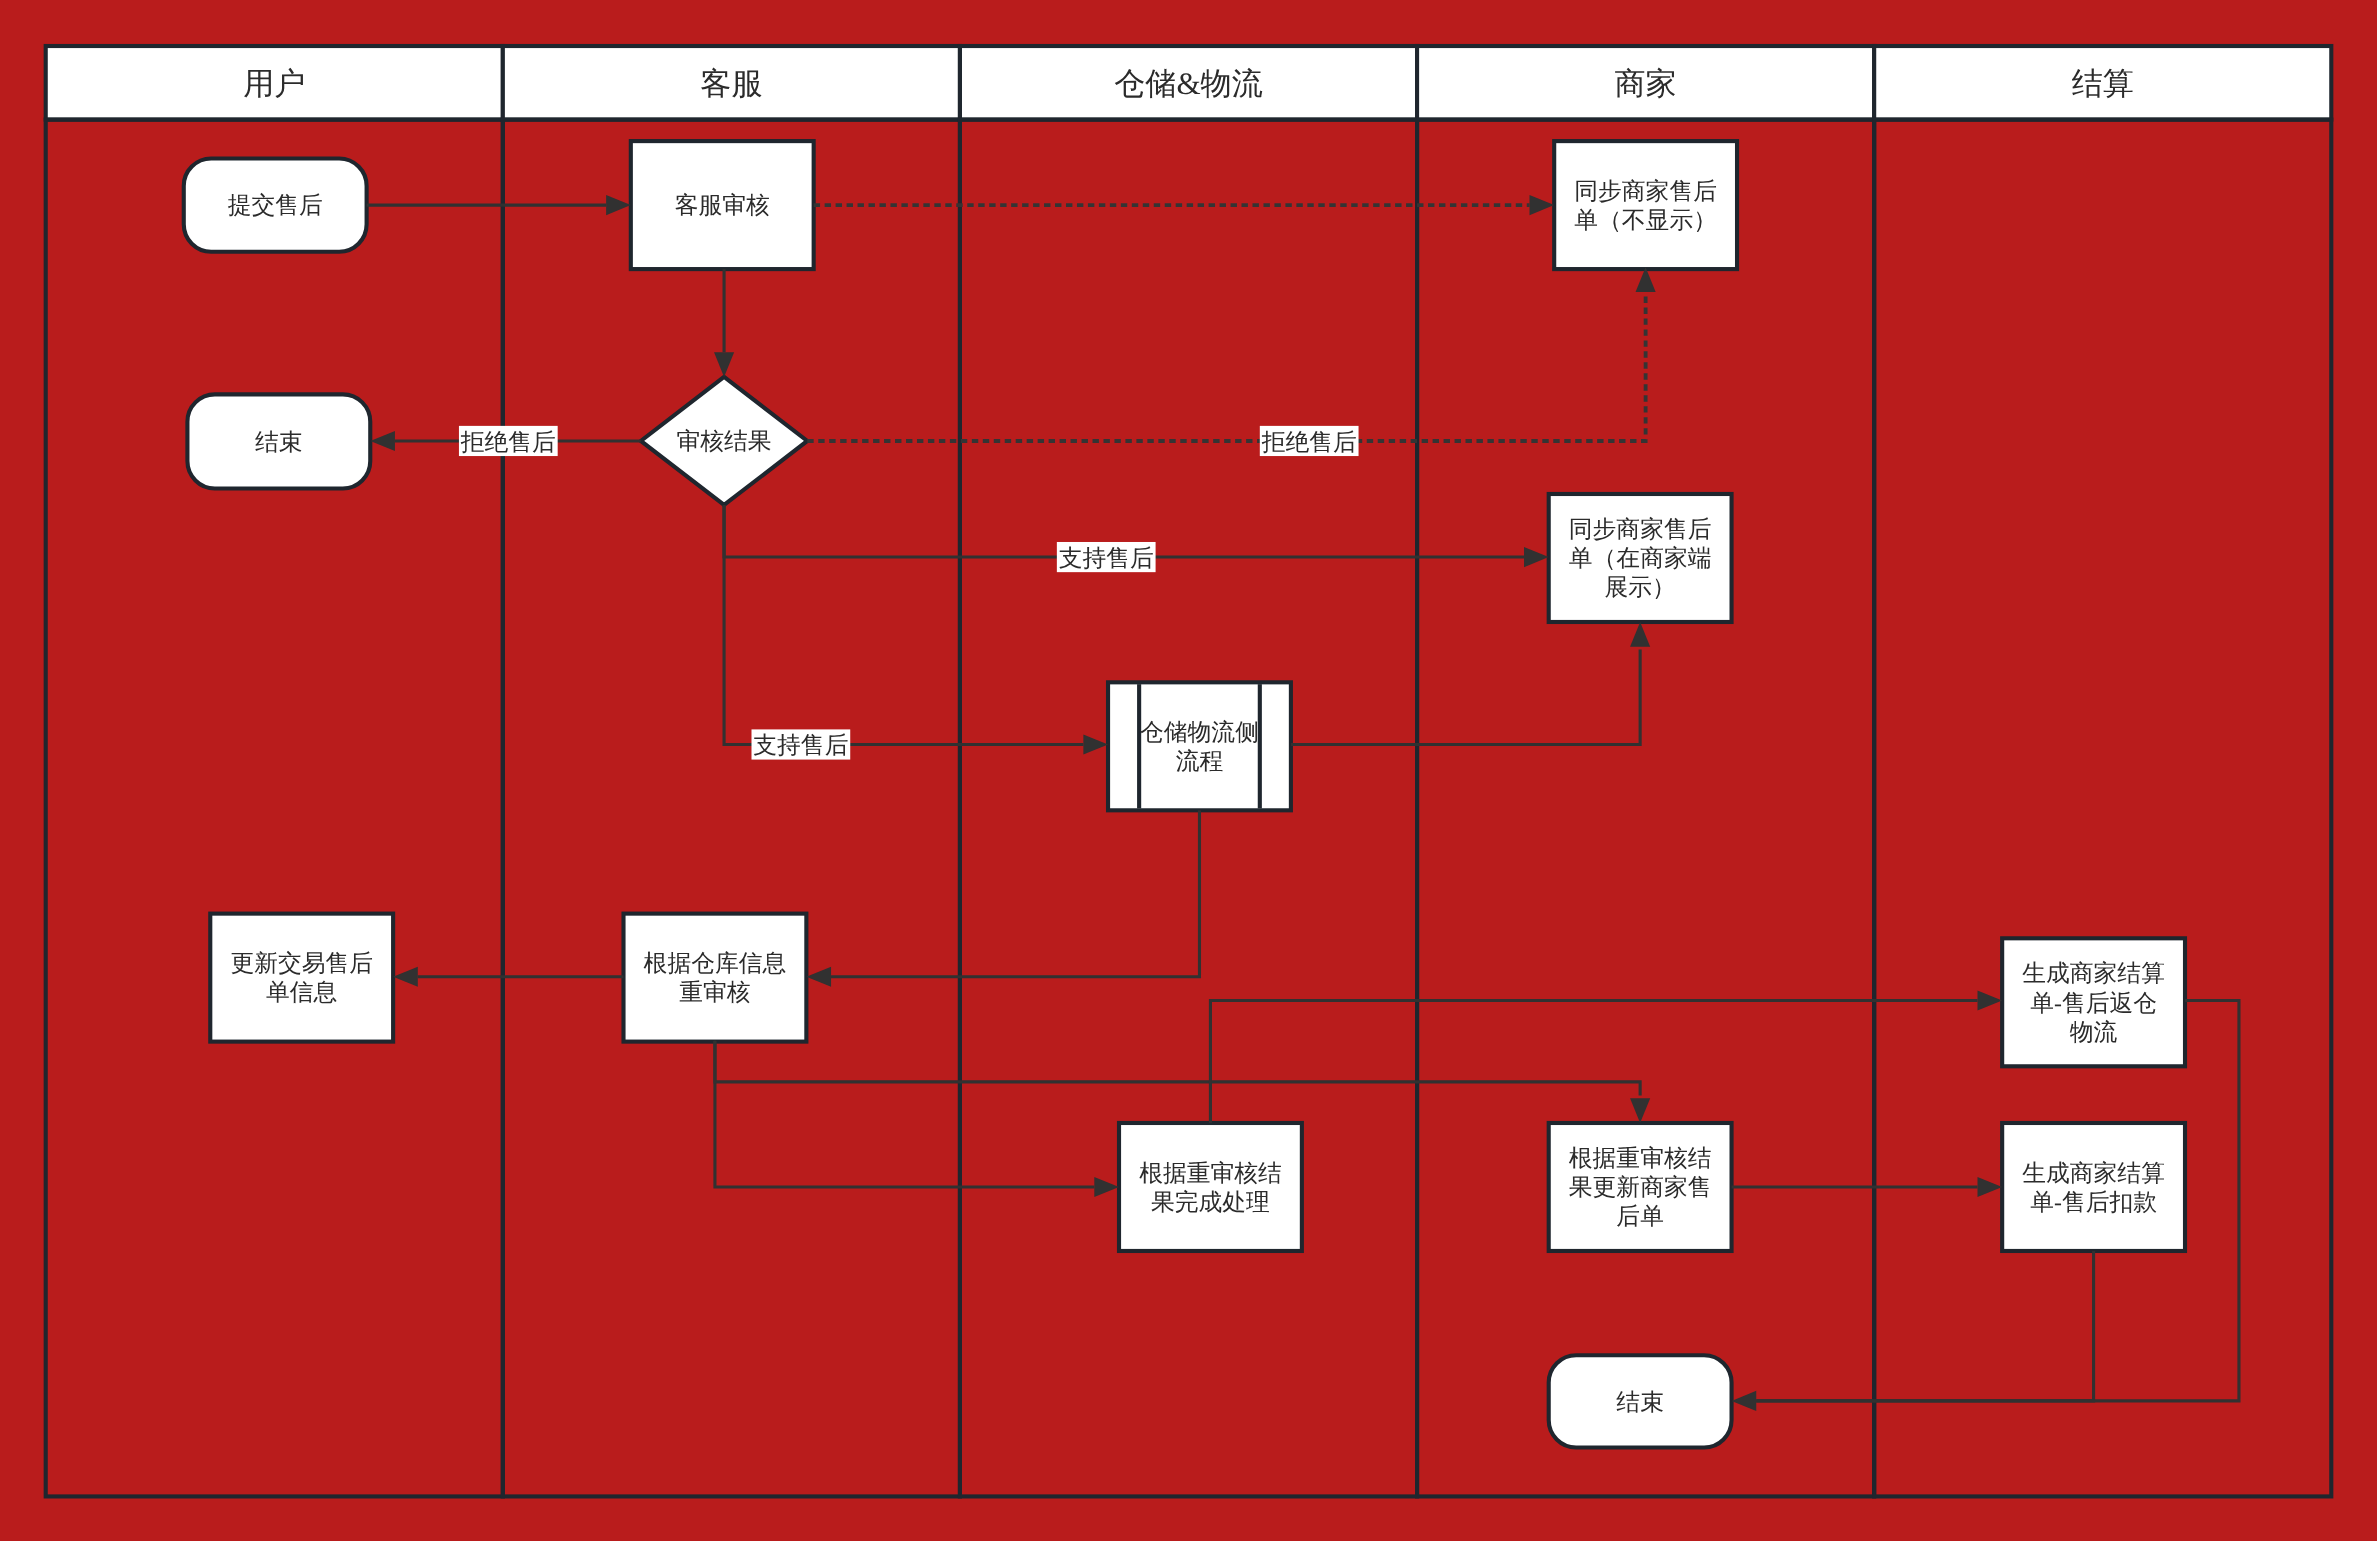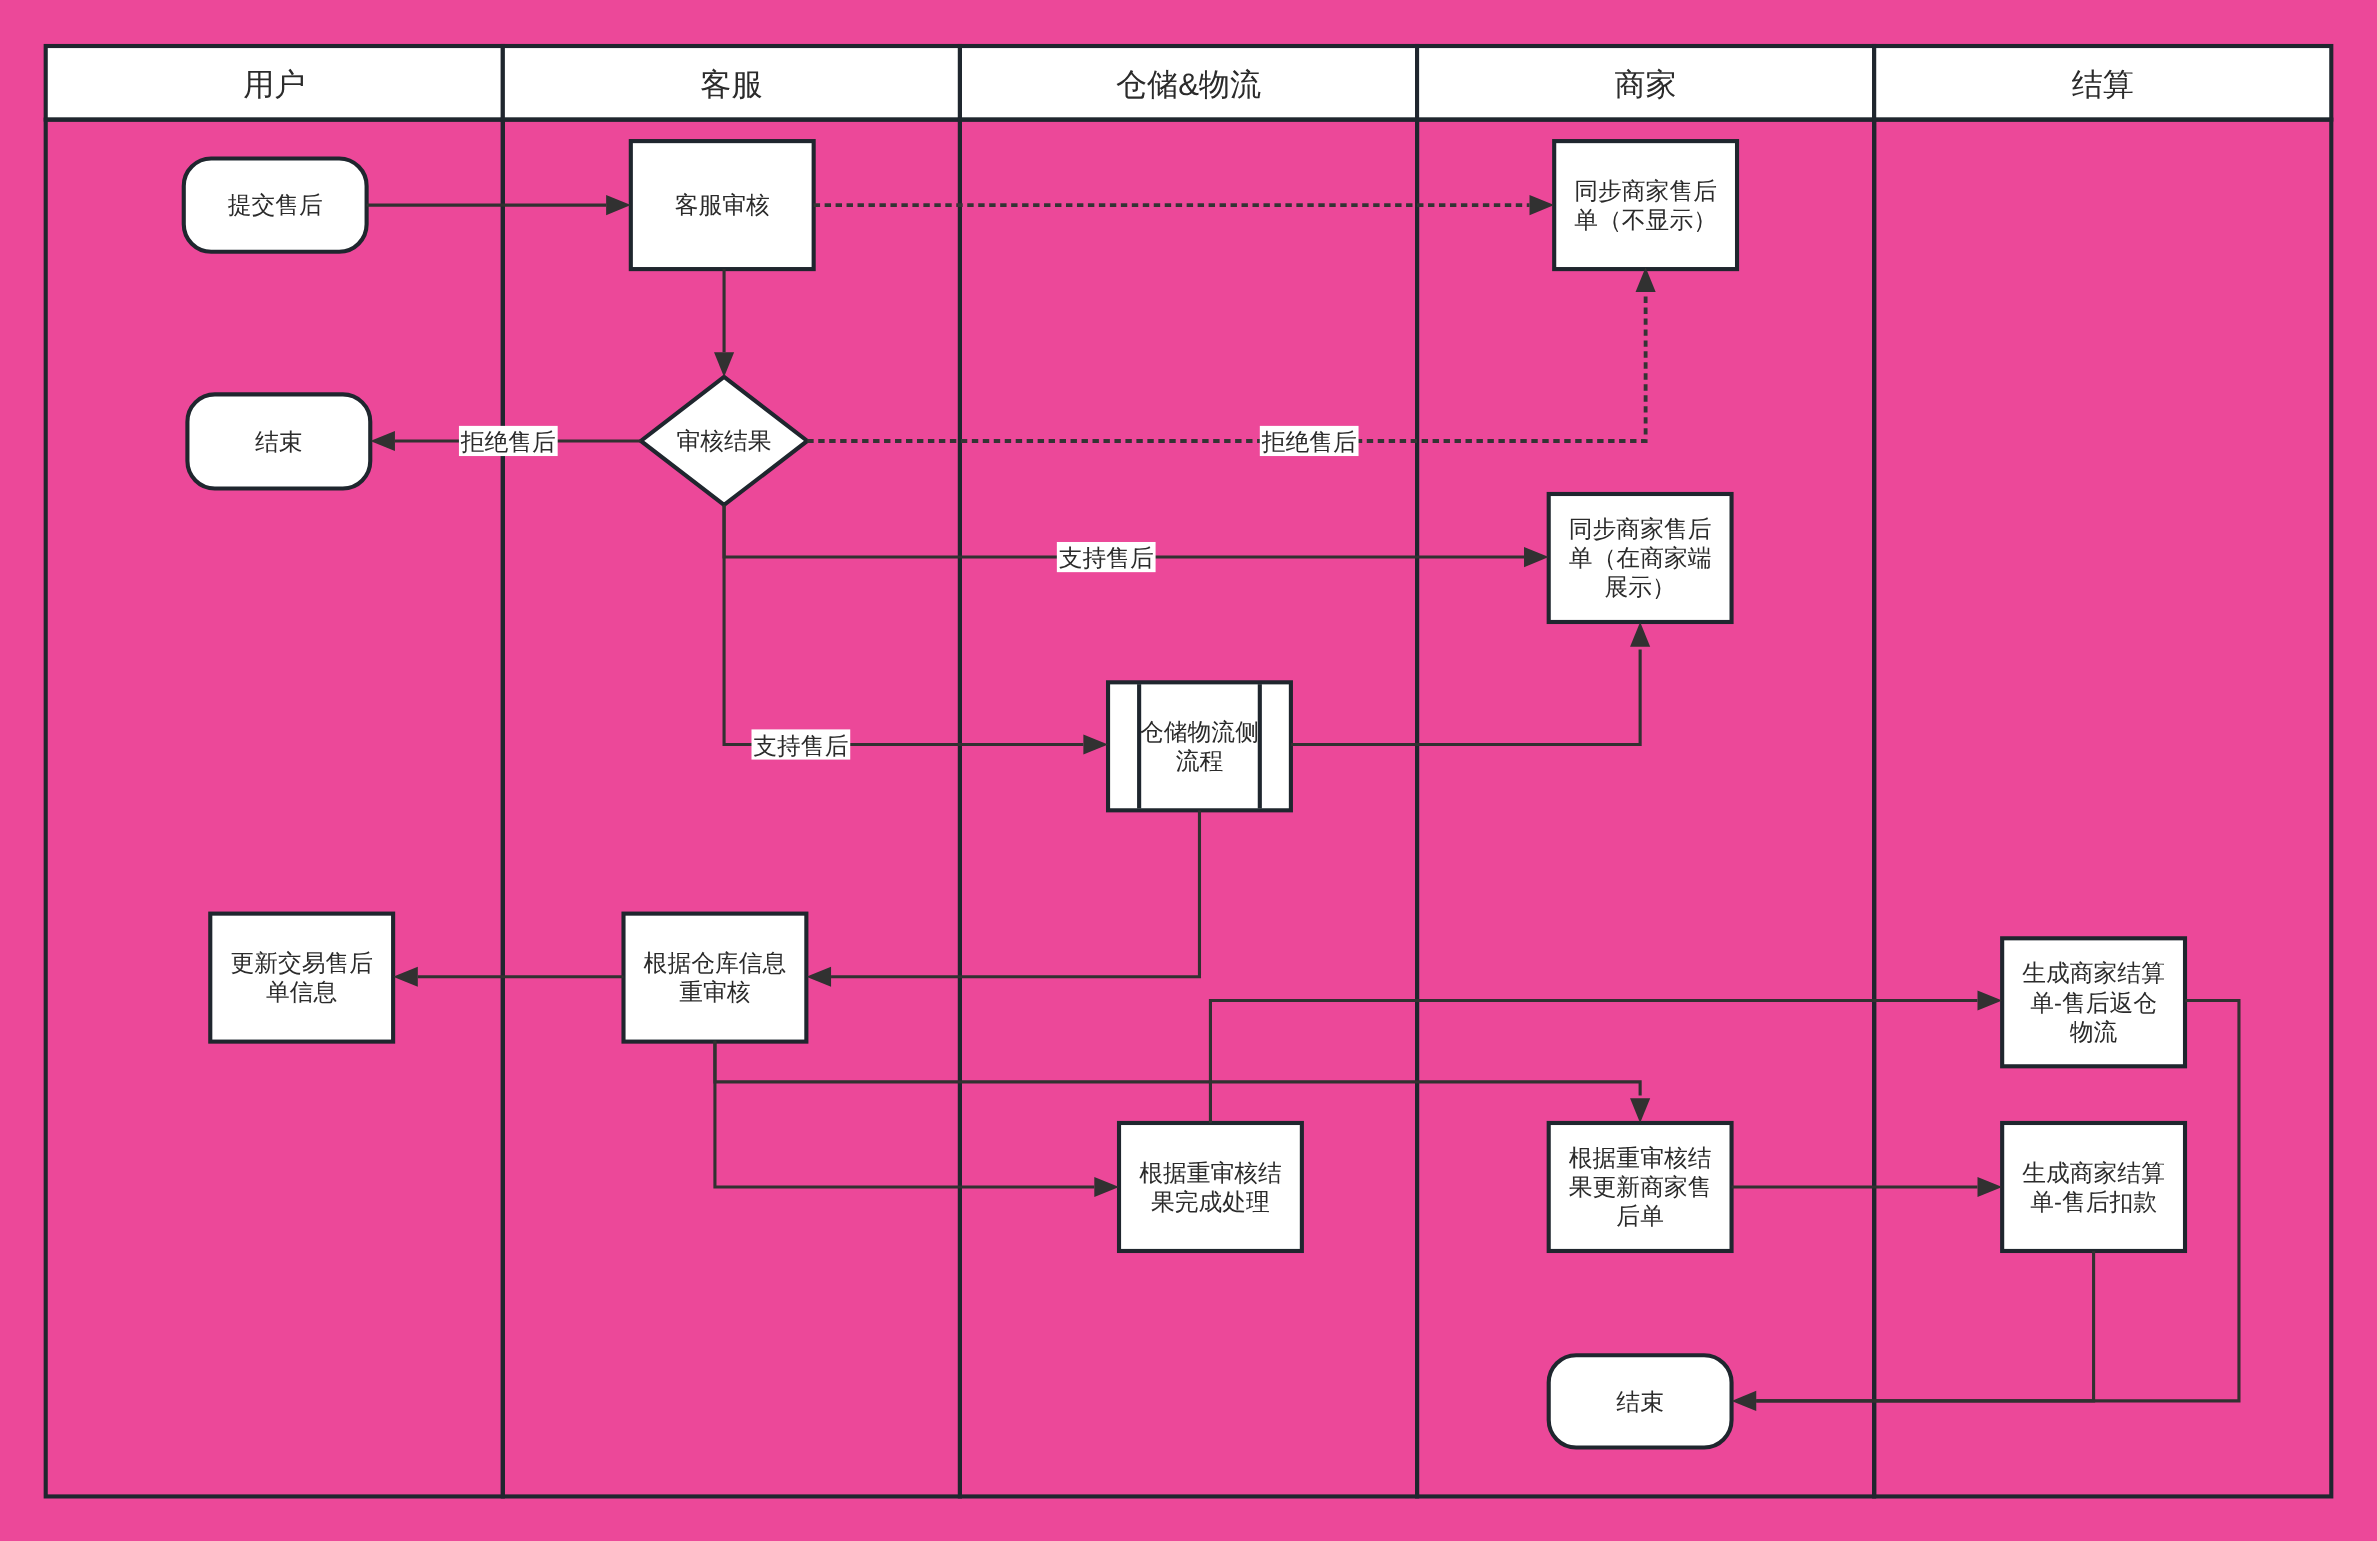--- a/index.html
+++ b/index.html
@@ -1,17 +1,17 @@
 <!DOCTYPE html>
 <html style="font-size:14.6px"><head>
 <meta charset="utf-8">
 <style>
   html,body{margin:0;padding:0;background:#000;width:2377px;height:1542px;overflow:hidden;}
-  #stage{position:relative;width:2377px;height:1542px;background:#ec4899;will-change:transform;transform:translateZ(0);
-         font-family:Liberation Sans, sans-serif;}
+  #stage{position:relative;width:2377px;height:1542px;background:#b91c1c;will-change:transform;transform:translateZ(0);
+         font-family:Liberation Serif, serif;}
   svg#diagram{position:absolute;left:0;top:0;width:2377px;height:1542px;display:block;
                -webkit-font-smoothing:antialiased;text-rendering:geometricPrecision;}
   text{-webkit-font-smoothing:antialiased;}
   .lane-head-rect{fill:#ffffff;stroke:#1f262e;stroke-width:4.5;}
   .lane-body-rect{fill:none;stroke:#1f262e;stroke-width:4.5;}
   .lane-label{fill:#2b2b2b;font-size:34px;text-anchor:middle;dominant-baseline:central;}
   .shape{fill:#ffffff;stroke:#1f262e;stroke-width:4.5;}
   .shape-inner{fill:none;stroke:#1f262e;stroke-width:4.5;}
   .node-text{fill:#2b2b2b;font-size:26px;text-anchor:middle;}
   .edge{fill:none;stroke:#313131;stroke-width:3.4;}

